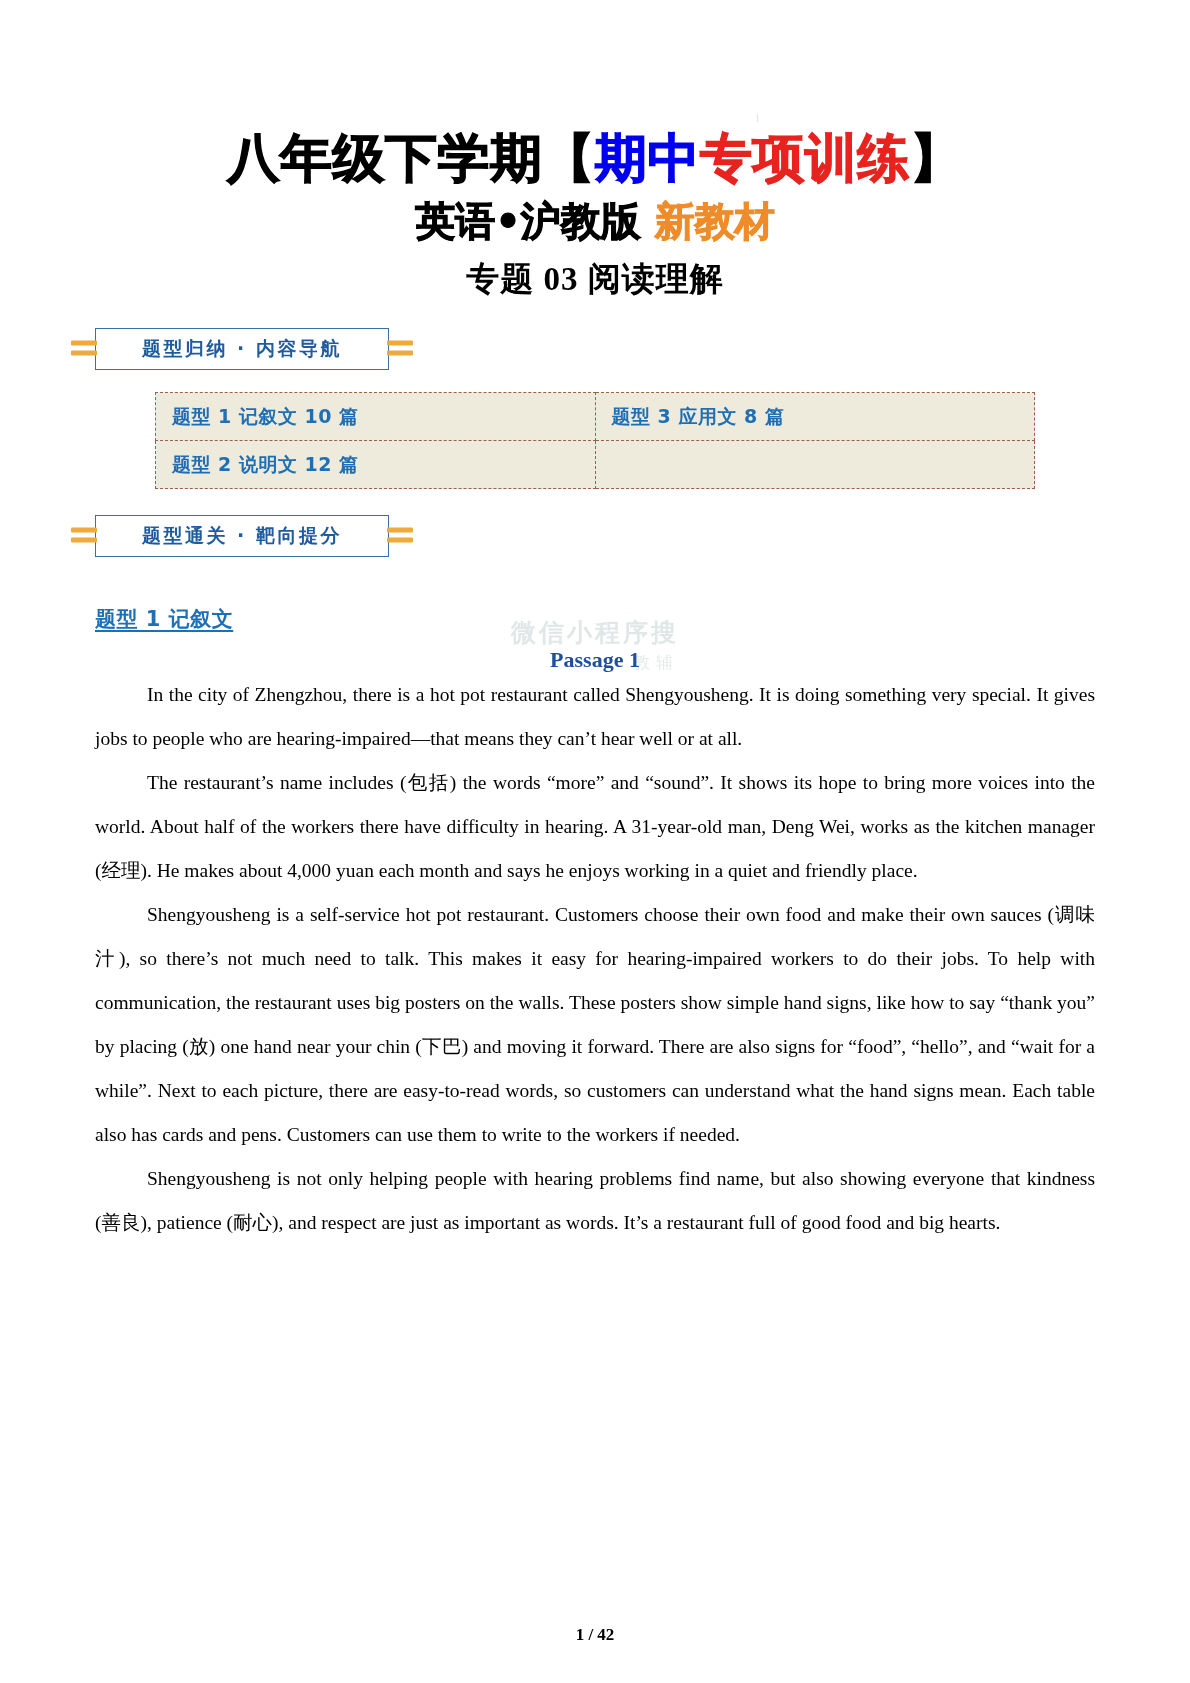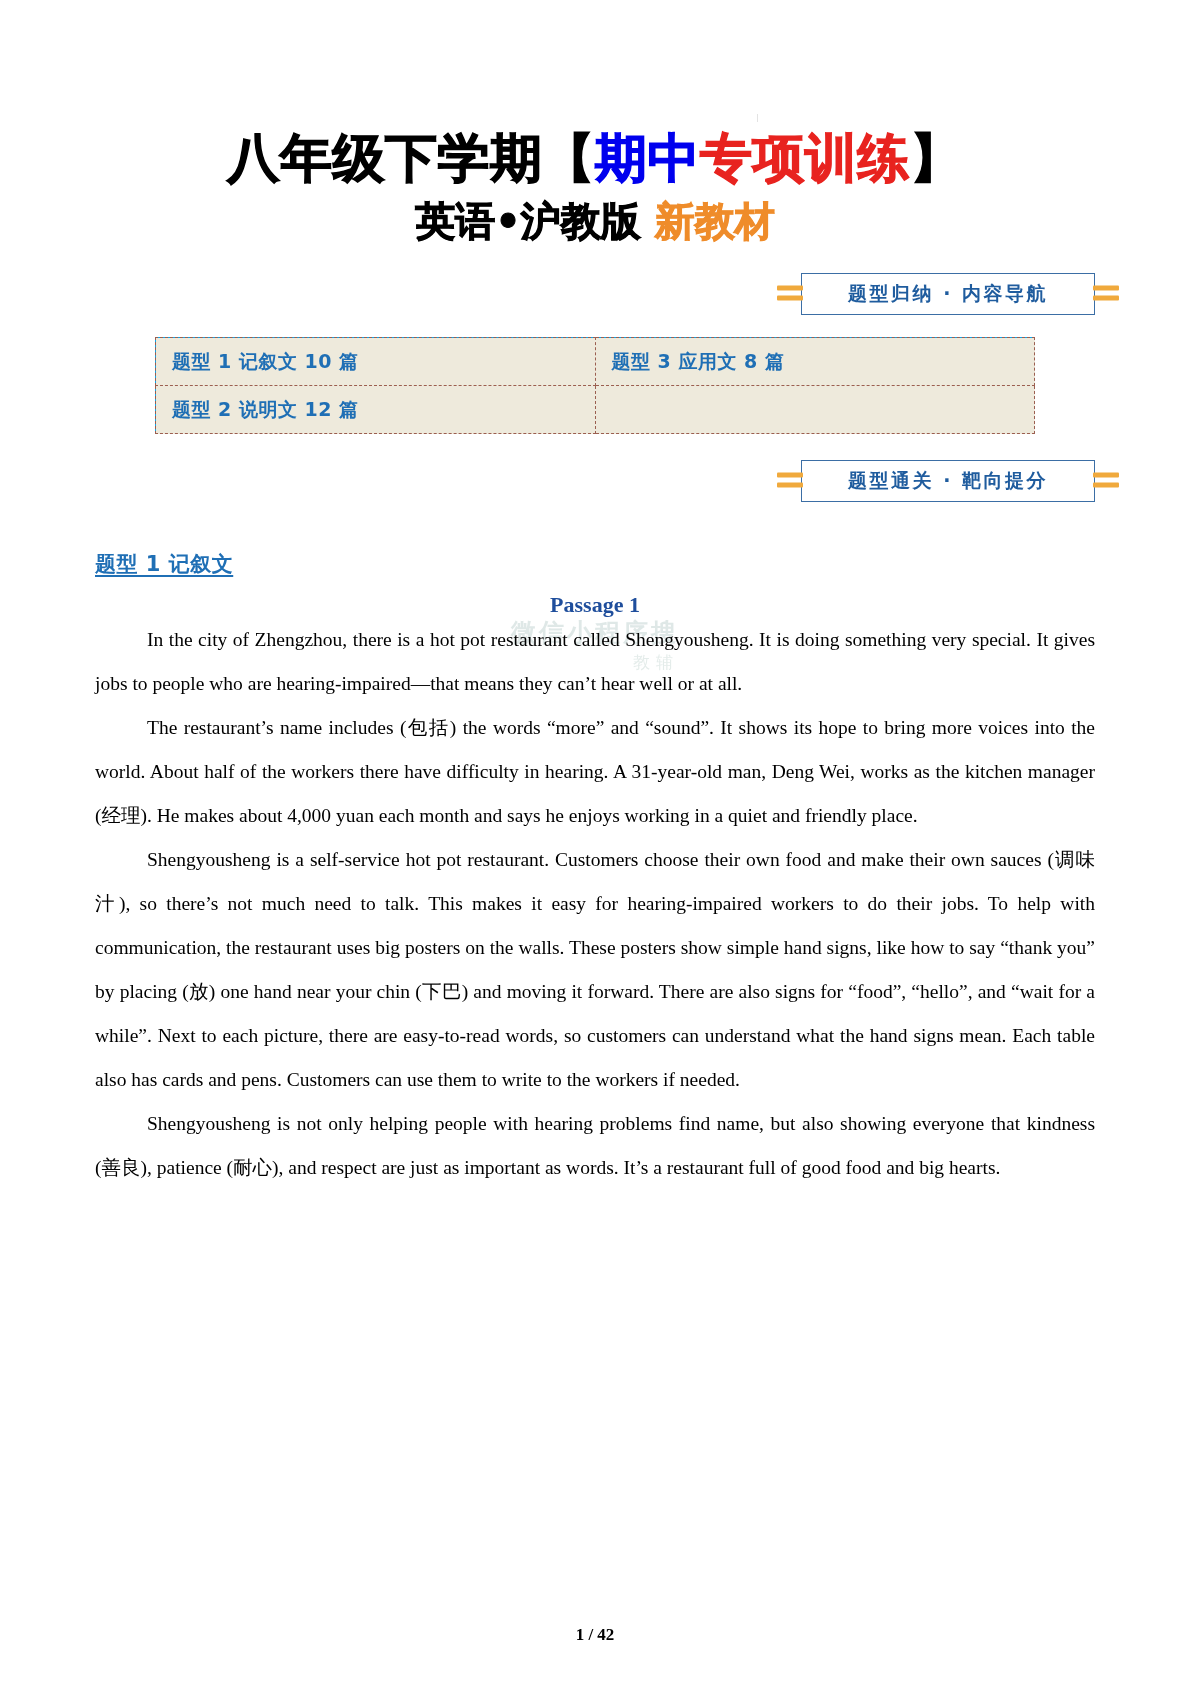--- a/index.html
+++ b/index.html
@@ -57,21 +57,21 @@
     font-weight: 700;
     font-size: 33px;
     margin-top: 10px;
     letter-spacing: 1px;
     color: #000;
   }
 
   
   .banner-row {
     display: flex;
-    justify-content: flex-end;
+    justify-content: flex-start;
     margin-top: 26px;
   }
   .banner {
     position: relative;
     display: inline-flex;
     align-items: center;
     justify-content: center;
     border: 1.6px solid #3b6ea5;
     background: #ffffff;
     height: 42px;
@@ -102,21 +102,21 @@
     border-radius: 1px;
   }
   .eq-mark i + i { margin-top: 5px; }
 
   
   .nav-table {
     width: 880px;
     margin: 22px auto 0;
     border-collapse: collapse;
     table-layout: fixed;
-    background: #0ea5e9;
+    background: #fef9c3;
   }
   .nav-table td {
     border: 1.4px dashed #9b5f50;
     background: #eeeadc;
     height: 47px;
     padding: 0 16px;
     vertical-align: middle;
   }
   .nav-item {
     font-family: "DejaVu Sans", "Liberation Sans", sans-serif;
@@ -237,20 +237,21 @@
 
   <div class="tiny-mark">|</div>
 
   <div class="title-wrap">
     <div class="title-main">
       <span class="seg-black">八年级下学期【</span><span class="seg-blue">期中</span><span class="seg-red">专项训练</span><span class="seg-black">】</span>
     </div>
     <div class="title-sub">
       <span class="seg-black">英语•沪教版 </span><span class="seg-orange">新教材</span>
     </div>
+    <div class="title-topic">专题 03  阅读理解</div>
   </div>
 
   <div class="banner-row">
     <div class="banner">
       <span class="eq-mark left">
           <i></i>
           <i></i>
         </span>
       <span class="banner-text">题型归纳 · 内容导航</span>
       <span class="eq-mark right">

